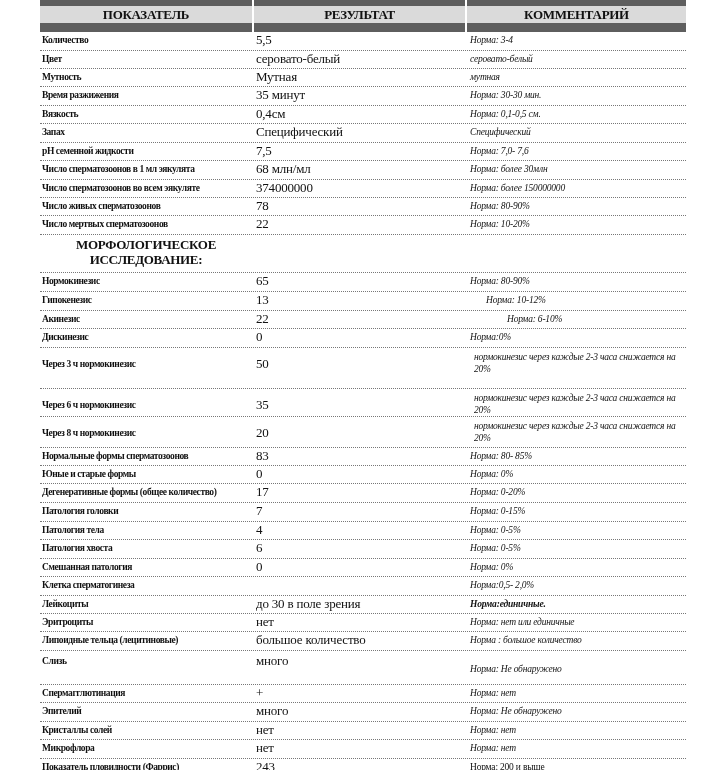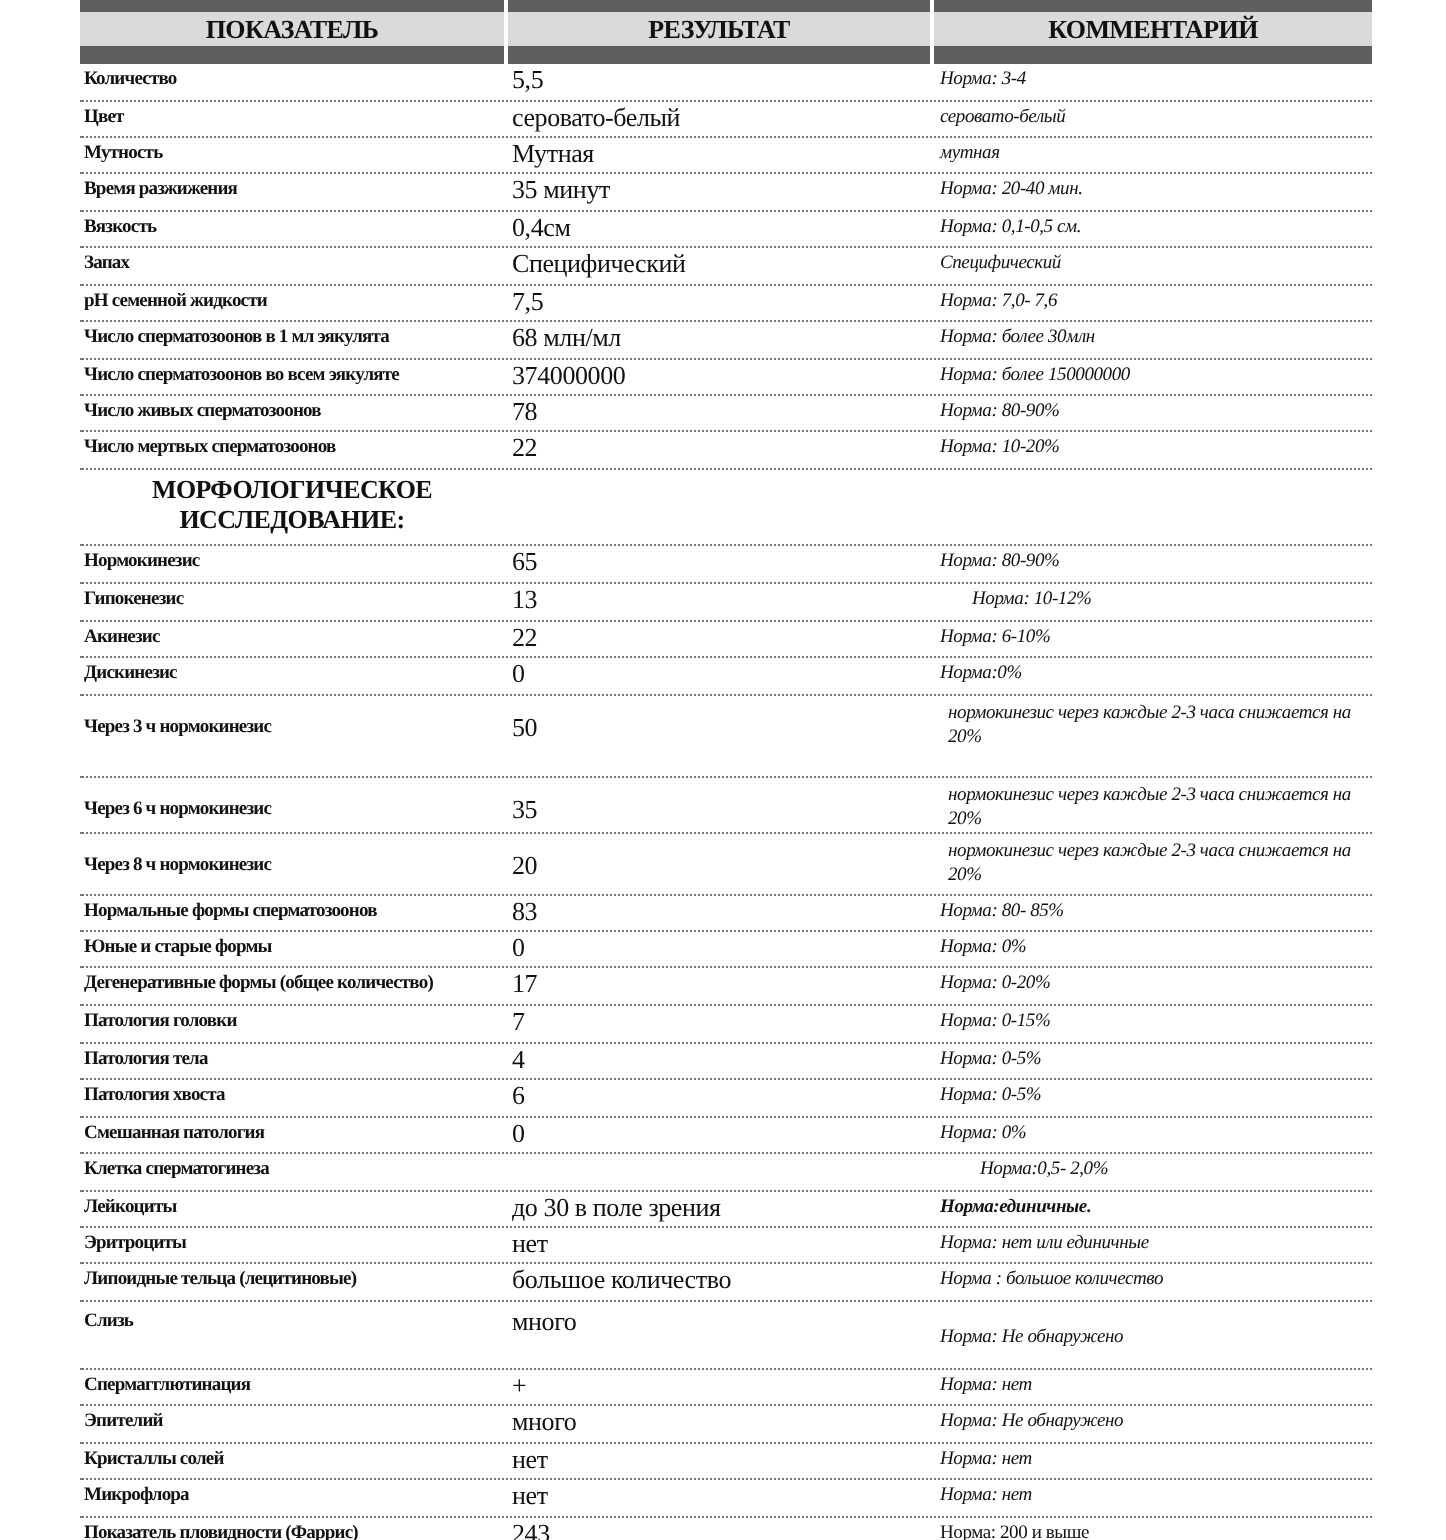--- a/index.html
+++ b/index.html
@@ -52,21 +52,21 @@
         <div class="c" style="top: 3px;">серовато-белый</div>
       </div>
       <div class="row" style="height: 17px;">
         <div class="a" style="top: 3px;">Мутность</div>
         <div class="b" style="top: 0px;">Мутная</div>
         <div class="c" style="top: 3px;">мутная</div>
       </div>
       <div class="row" style="height: 18px;">
         <div class="a" style="top: 3px;">Время разжижения</div>
         <div class="b" style="top: 0px;">35 минут</div>
-        <div class="c" style="top: 3px;">Норма: 20-40 мин.</div>
+        <div class="c" style="top: 3px;">Норма: 30-30 мин.</div>
       </div>
       <div class="row" style="height: 17px;">
         <div class="a" style="top: 3px;">Вязкость</div>
         <div class="b" style="top: 0px;">0,4см</div>
         <div class="c" style="top: 3px;">Норма: 0,1-0,5 см.</div>
       </div>
       <div class="row" style="height: 18px;">
         <div class="a" style="top: 3px;">Запах</div>
         <div class="b" style="top: 0px;">Специфический</div>
         <div class="c" style="top: 3px;">Специфический</div>
@@ -110,21 +110,21 @@
         <div class="c" style="top: 3px;">Норма: 80-90%</div>
       </div>
       <div class="row" style="height: 18px;">
         <div class="a" style="top: 3px;">Гипокенезис</div>
         <div class="b" style="top: 0px;">13</div>
         <div class="c" style="top: 3px; margin-left: 16px;">Норма: 10-12%</div>
       </div>
       <div class="row" style="height: 17px;">
         <div class="a" style="top: 3px;">Акинезис</div>
         <div class="b" style="top: 0px;">22</div>
-        <div class="c" style="top: 3px;">Норма: 6-10%</div>
+        <div class="c" style="top: 3px; margin-left: 37px;">Норма: 6-10%</div>
       </div>
       <div class="row" style="height: 18px;">
         <div class="a" style="top: 3px;">Дискинезис</div>
         <div class="b" style="top: 0px;">0</div>
         <div class="c" style="top: 3px;">Норма:0%</div>
       </div>
       <div class="row" style="height: 40px;">
         <div class="a" style="top: 11px;">Через 3 ч нормокинезис</div>
         <div class="b" style="top: 8px;">50</div>
         <div class="c" style="top: 3px; line-height: 12px; padding-left: 4px; text-indent: 0px;">нормокинезис  через каждые 2-3 часа снижается на 20%</div>
@@ -169,21 +169,21 @@
         <div class="b" style="top: 0px;">6</div>
         <div class="c" style="top: 3px;">Норма: 0-5%</div>
       </div>
       <div class="row" style="height: 17px;">
         <div class="a" style="top: 3px;">Смешанная патология</div>
         <div class="b" style="top: 0px;">0</div>
         <div class="c" style="top: 3px;">Норма: 0%</div>
       </div>
       <div class="row" style="height: 18px;">
         <div class="a" style="top: 3px;">Клетка сперматогинеза</div>
-        <div class="c" style="top: 3px; margin-left: 20px;">Норма:0,5- 2,0%</div>
+        <div class="c" style="top: 3px;">Норма:0,5- 2,0%</div>
       </div>
       <div class="row" style="height: 17px;">
         <div class="a" style="top: 3px;">Лейкоциты</div>
         <div class="b" style="top: 0px;">до 30 в поле зрения</div>
         <div class="c" style="top: 3px; font-weight: bold;">Норма:единичные.</div>
       </div>
       <div class="row" style="height: 17px;">
         <div class="a" style="top: 3px;">Эритроциты</div>
         <div class="b" style="top: 0px;">нет</div>
         <div class="c" style="top: 3px;">Норма: нет или единичные</div>

